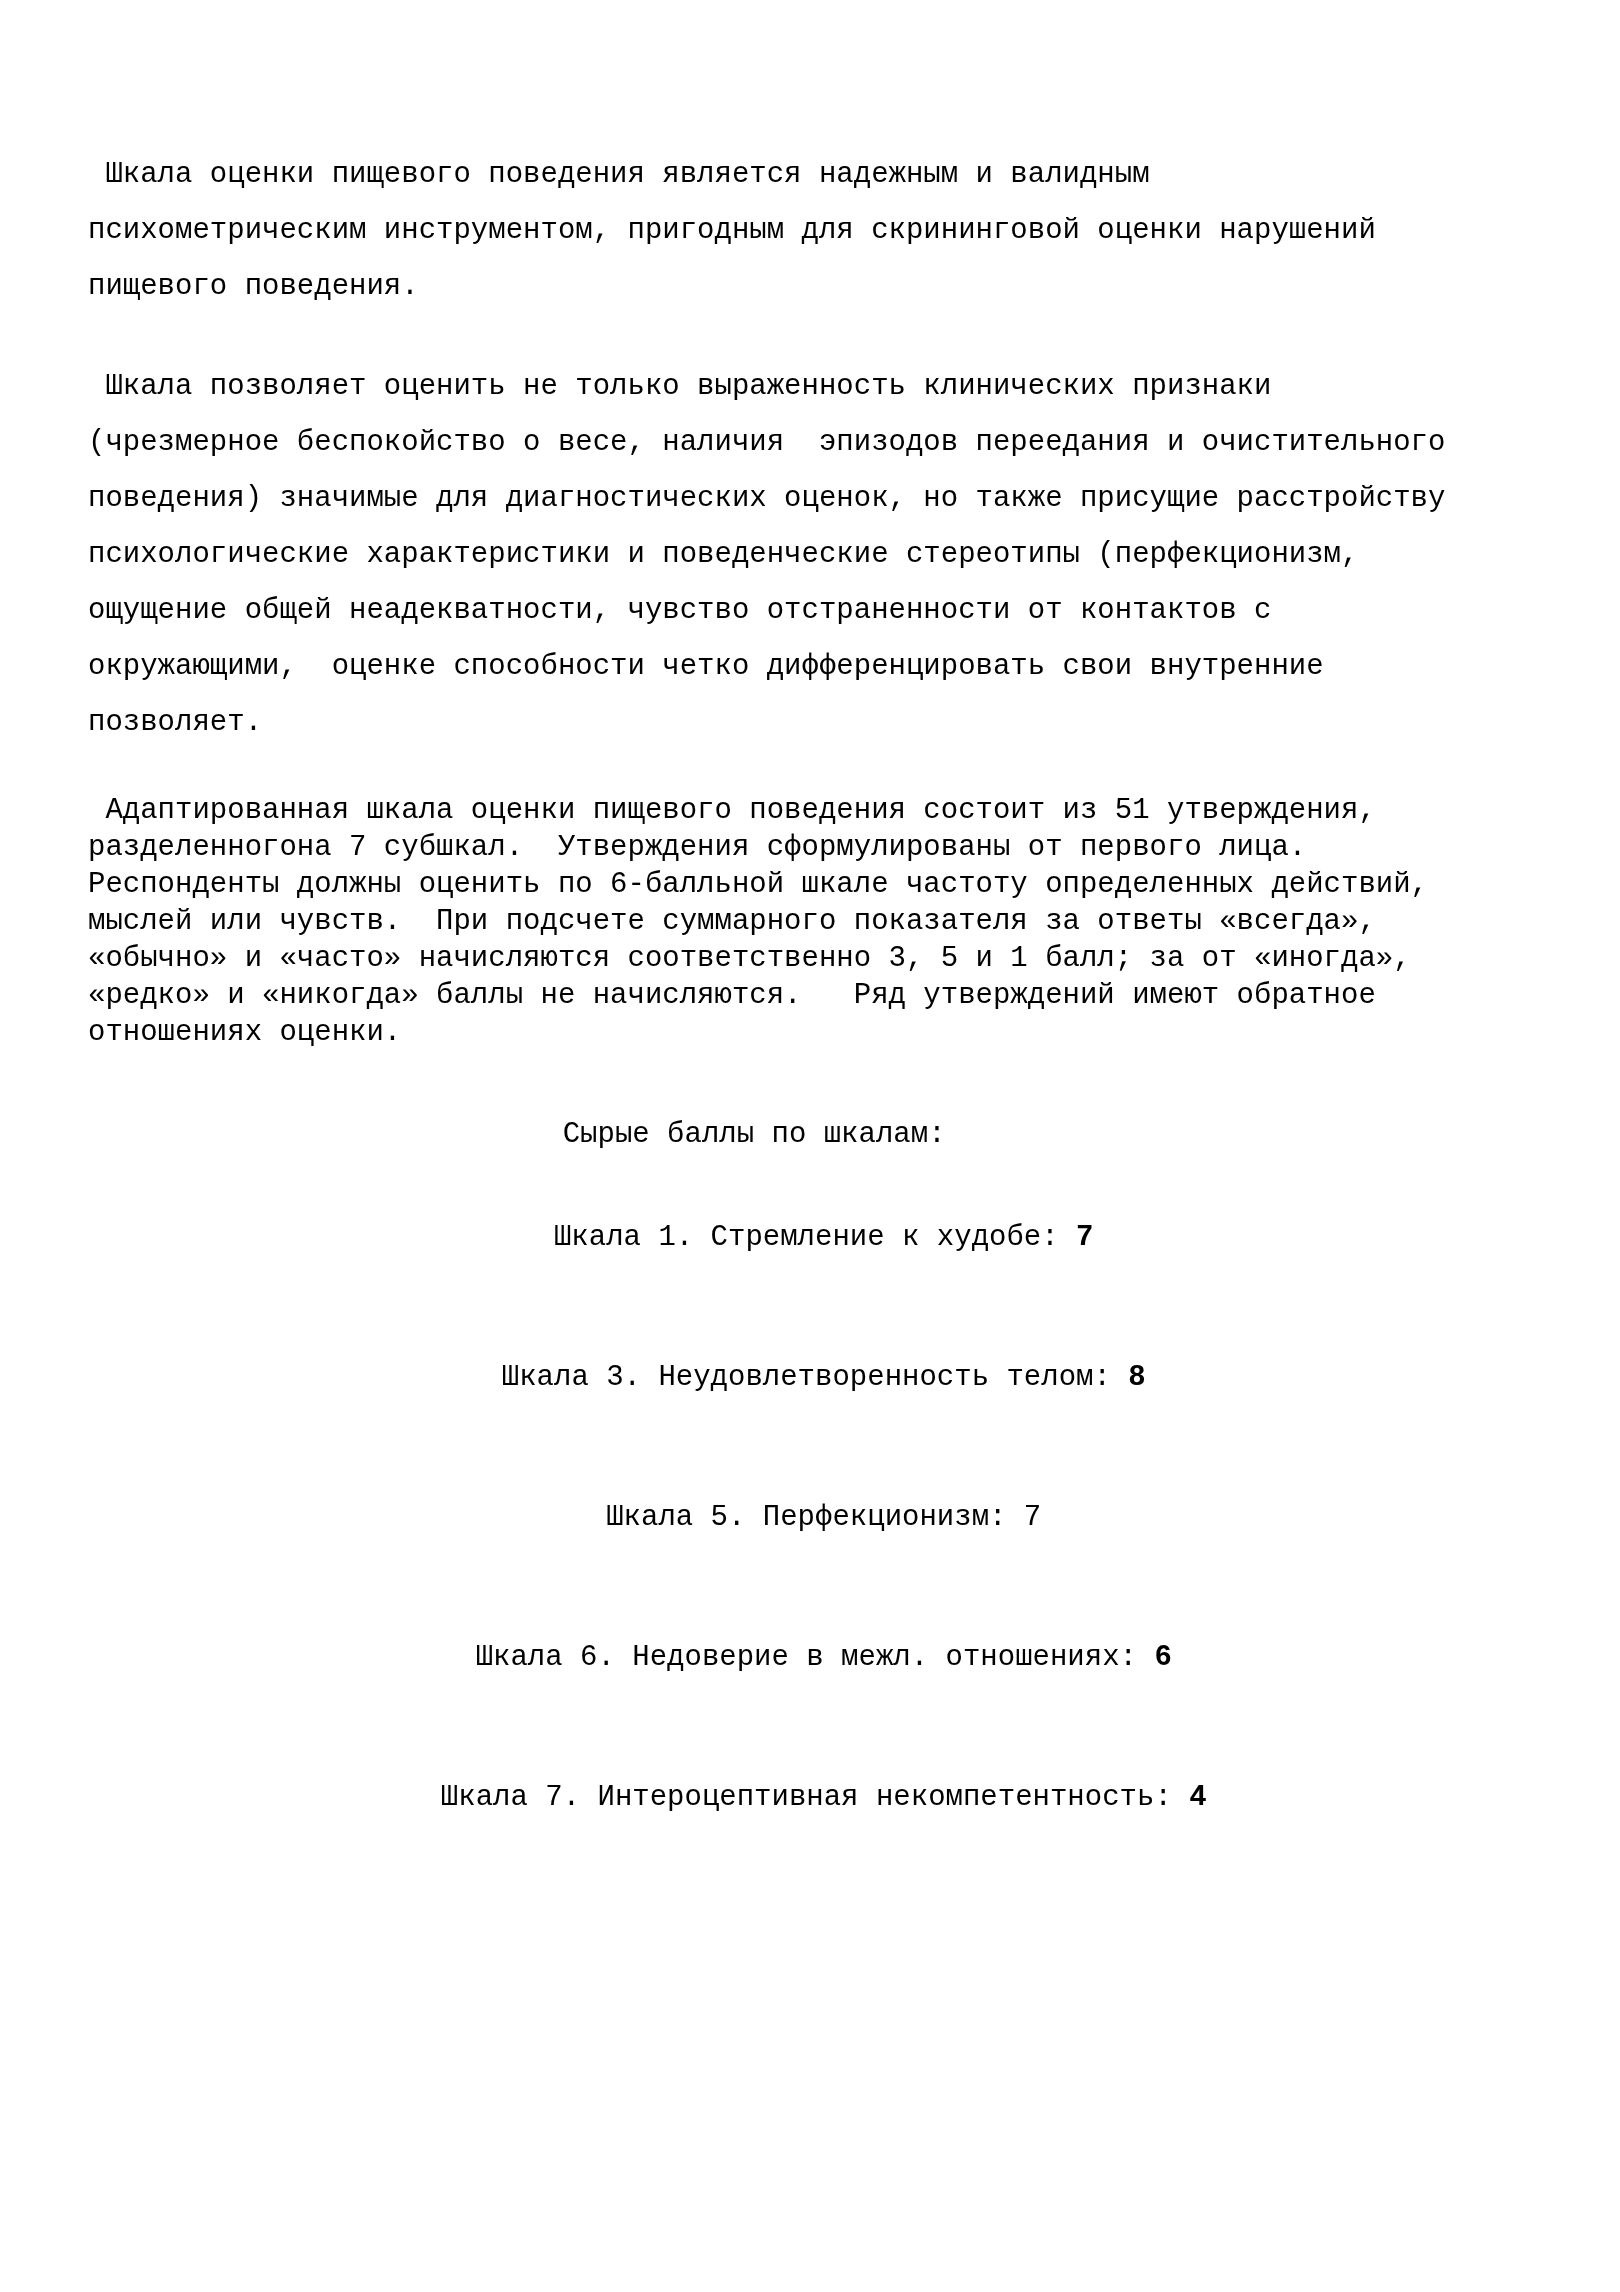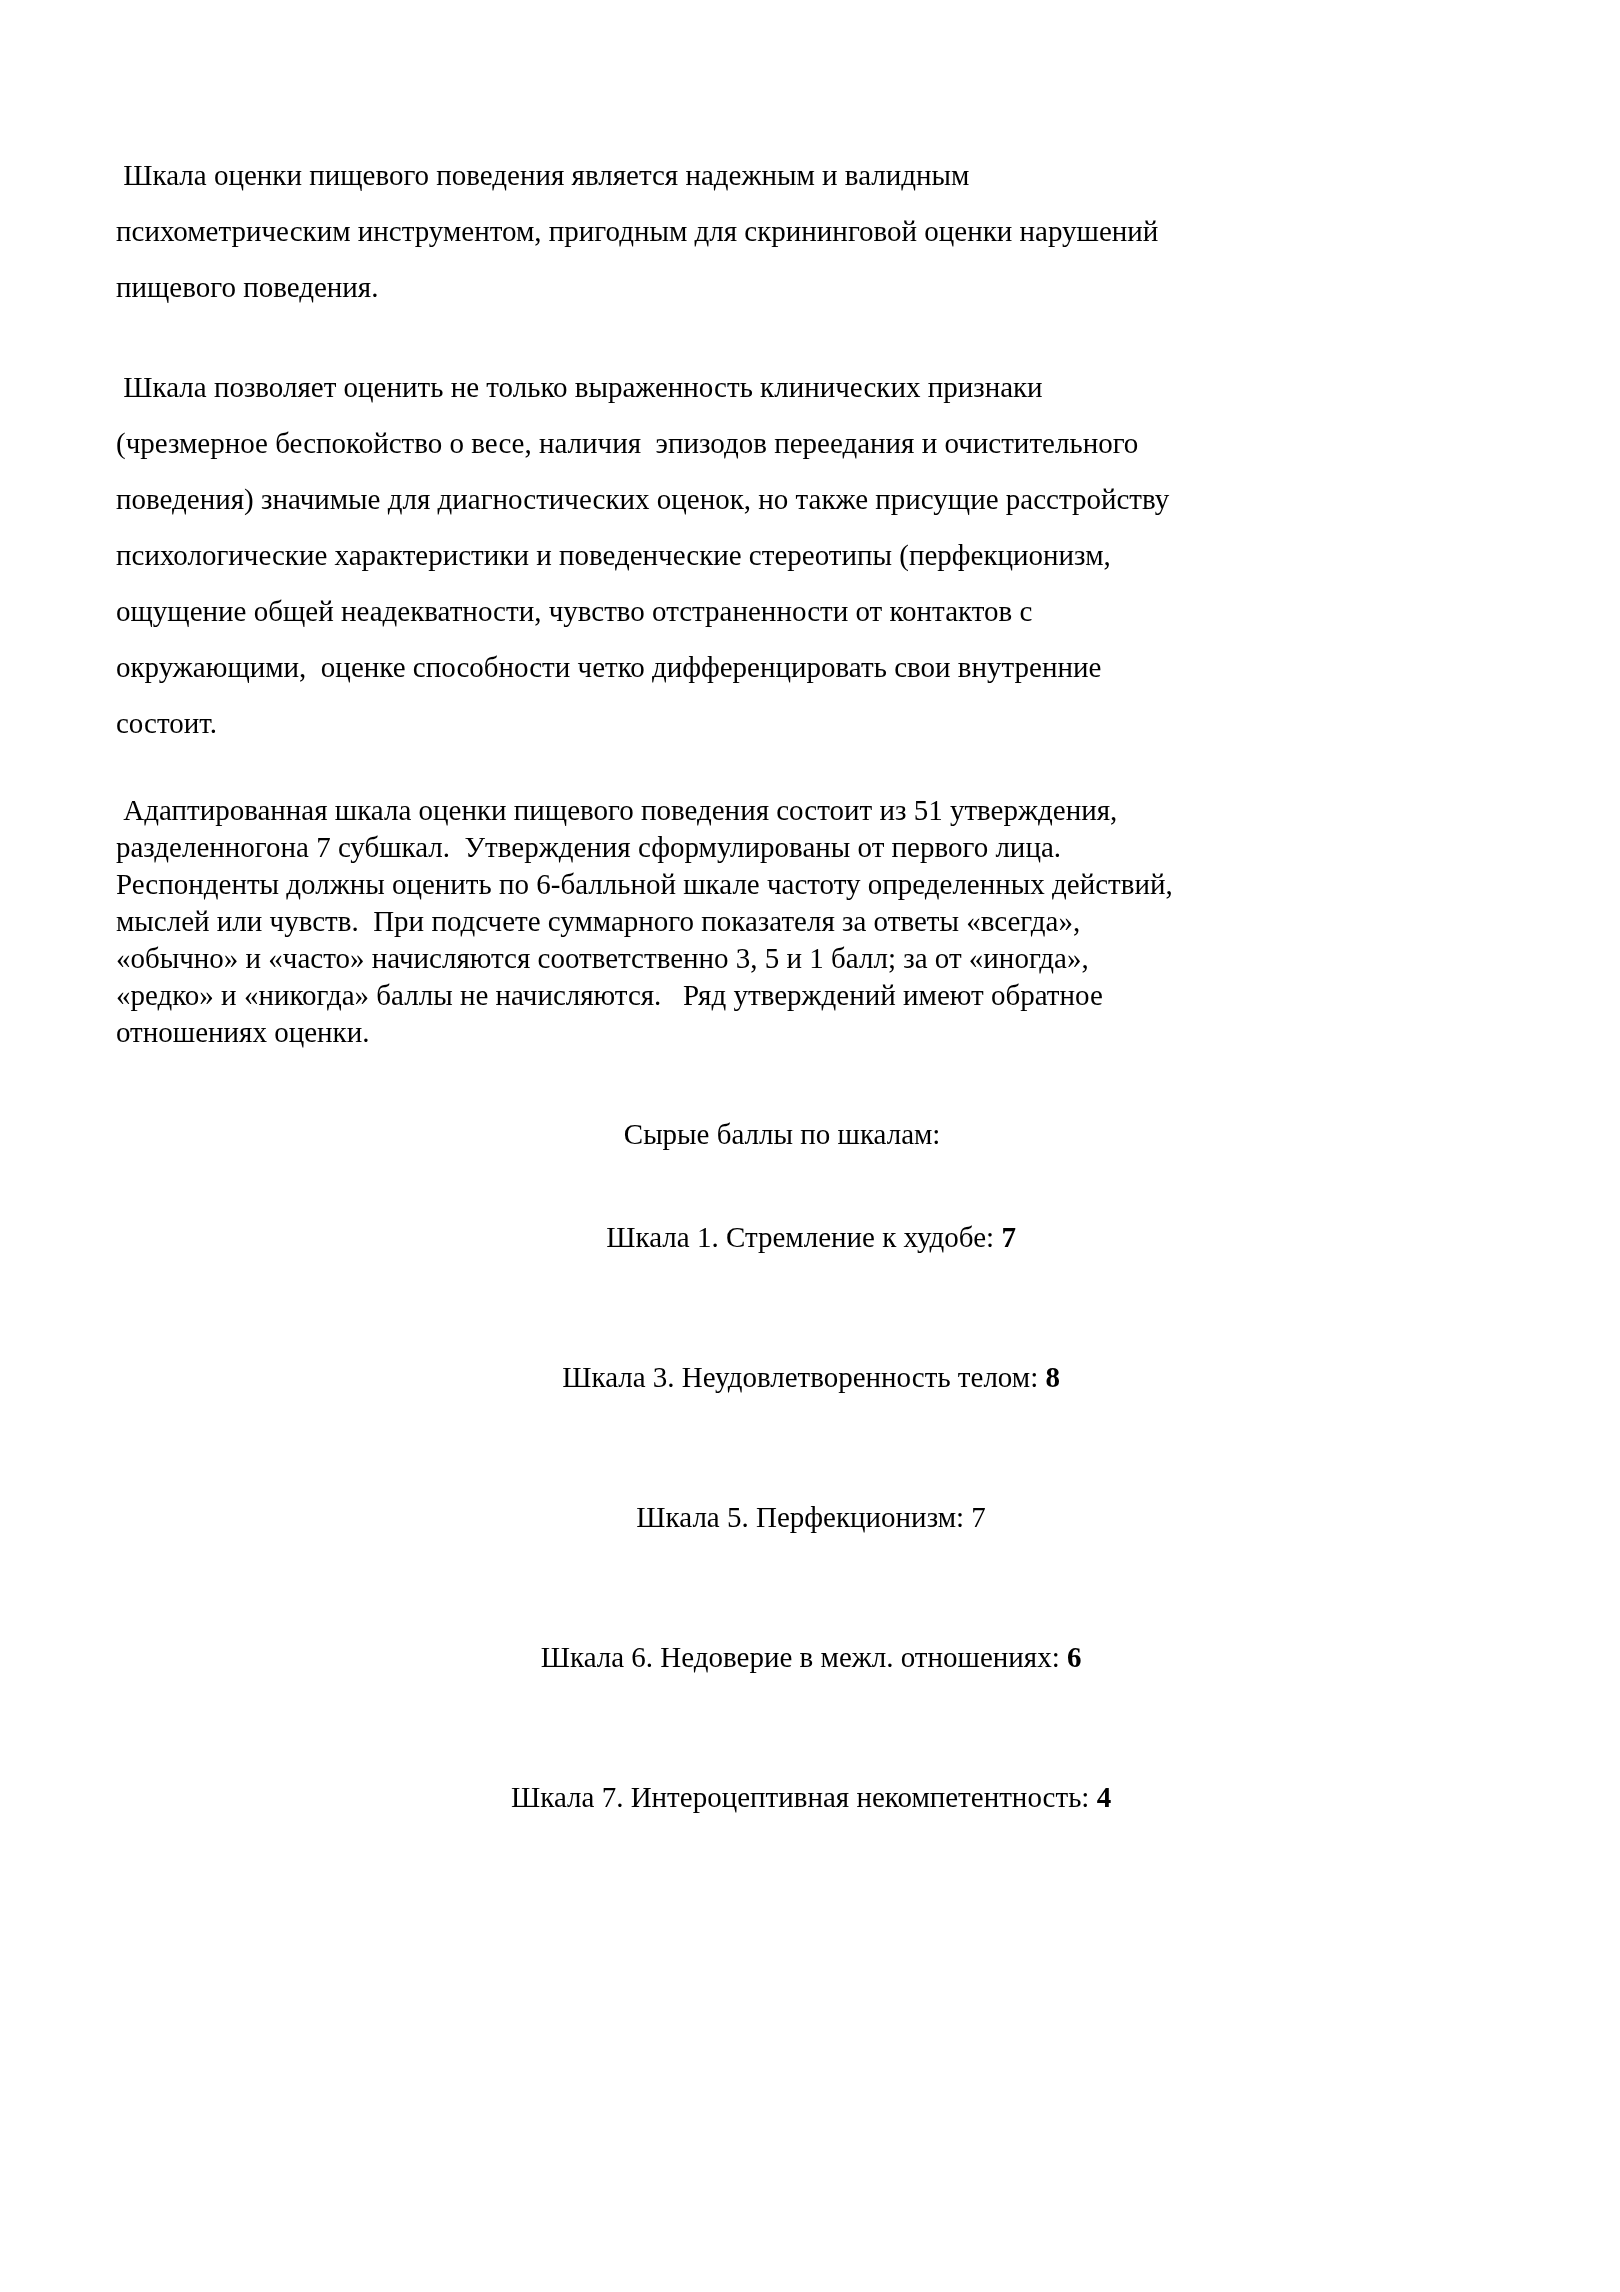--- a/index.html
+++ b/index.html
@@ -12,21 +12,22 @@
     width: 1620px;
     height: 2293px;
     background: #ffffff;
     color: #000000;
     font-family: "Liberation Serif", "DejaVu Serif", serif;
     font-size: 29px;
     overflow: hidden;
   }
   .content {
     padding-top: 147px;
-    padding-left: 116px;
+    padding-left: 88px;
+    font-family: Liberation Mono, monospace;
   }
   .para .line {
     white-space: pre;        
   }
   .para-double .line {
     line-height: 56px;       
   }
   .para-single .line {
     line-height: 37px;       
   }
@@ -64,21 +65,21 @@
       <div class="line">пищевого поведения.</div>
     </div>
 
     <div class="para para-double para-2">
       <div class="line"> Шкала позволяет оценить не только выраженность клинических признаки</div>
       <div class="line">(чрезмерное беспокойство о весе, наличия  эпизодов переедания и очистительного</div>
       <div class="line">поведения) значимые для диагностических оценок, но также присущие расстройству</div>
       <div class="line">психологические характеристики и поведенческие стереотипы (перфекционизм,</div>
       <div class="line">ощущение общей неадекватности, чувство отстраненности от контактов с</div>
       <div class="line">окружающими,  оценке способности четко дифференцировать свои внутренние</div>
-      <div class="line">состоит.</div>
+      <div class="line">позволяет.</div>
     </div>
 
     <div class="para para-single para-3">
       <div class="line"> Адаптированная шкала оценки пищевого поведения состоит из 51 утверждения,</div>
       <div class="line">разделенногона 7 субшкал.  Утверждения сформулированы от первого лица.</div>
       <div class="line">Респонденты должны оценить по 6-балльной шкале частоту определенных действий,</div>
       <div class="line">мыслей или чувств.  При подсчете суммарного показателя за ответы «всегда»,</div>
       <div class="line">«обычно» и «часто» начисляются соответственно 3, 5 и 1 балл; за от «иногда»,</div>
       <div class="line">«редко» и «никогда» баллы не начисляются.   Ряд утверждений имеют обратное</div>
       <div class="line">отношениях оценки.</div>

